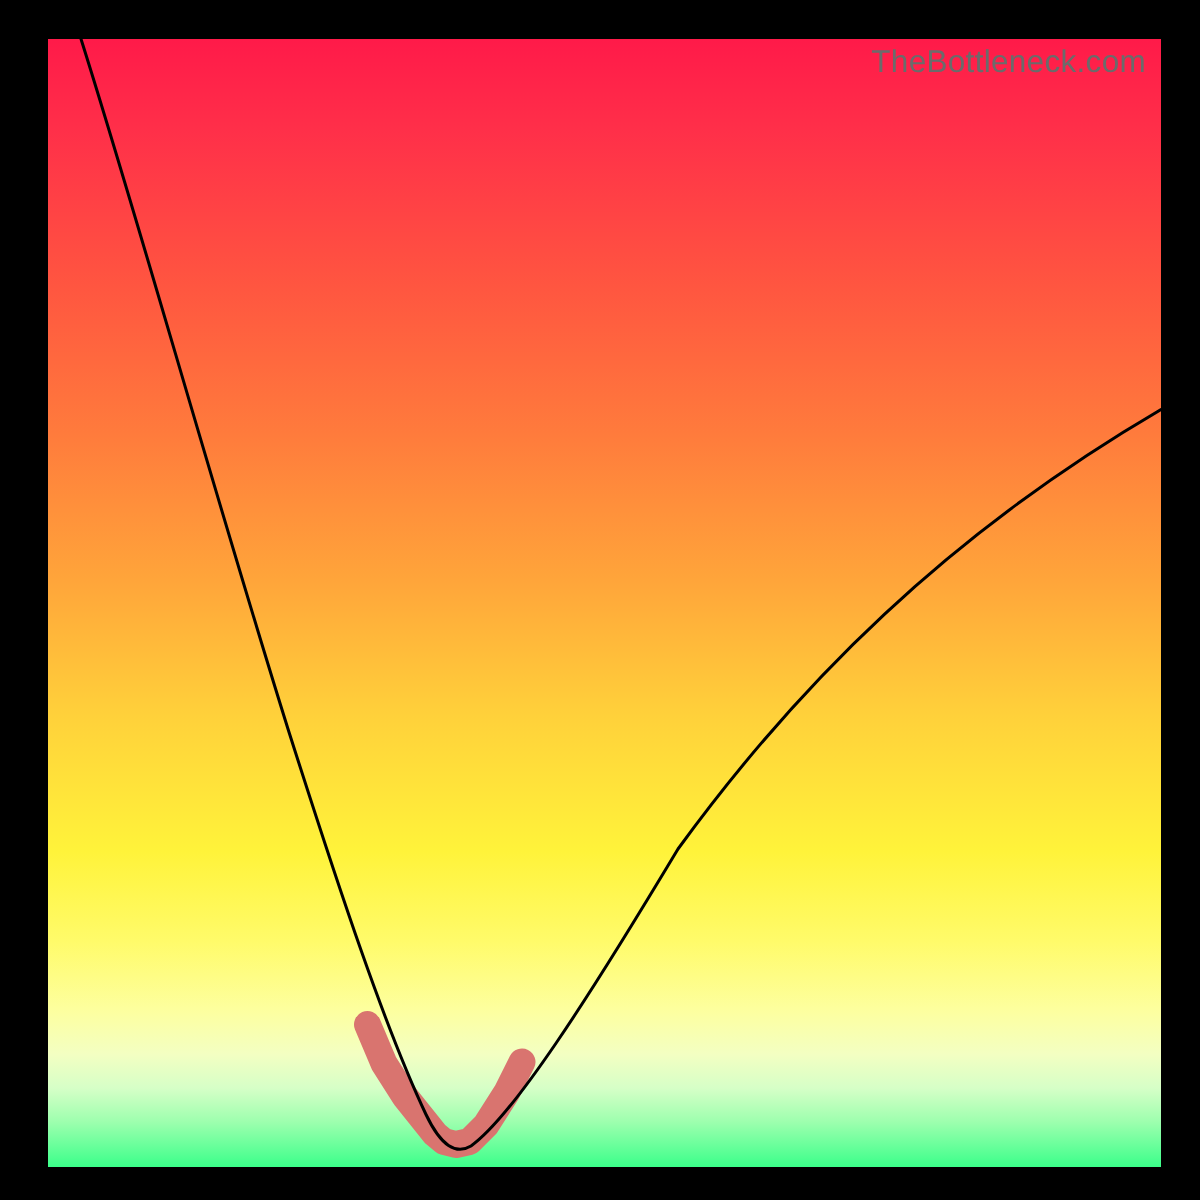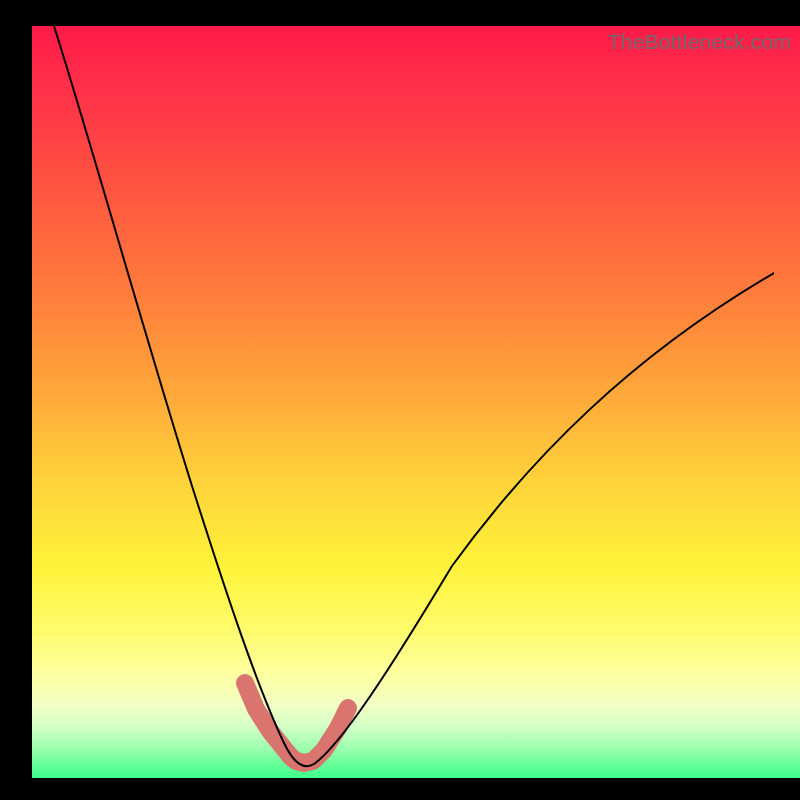--- a/index.html
+++ b/index.html
@@ -33,21 +33,20 @@
       #ff7b3c 35%,
       #ffa53a 48%,
       #ffd13a 60%,
       #fff33a 72%,
       #fffb6a 80%,
       #fdff9e 86%,
       #f3ffc2 90%,
       #d6ffc7 93%,
       #9dffae 96%,
       #3bff8a 100%);
-    padding-left: 27px;
   }
   .watermark {
     position: absolute;
     top: 4px;
     right: 10px;
     color: #6b6b6b;
     font-size: 21px;
     letter-spacing: 0.2px;
     font-weight: 500;
   }

